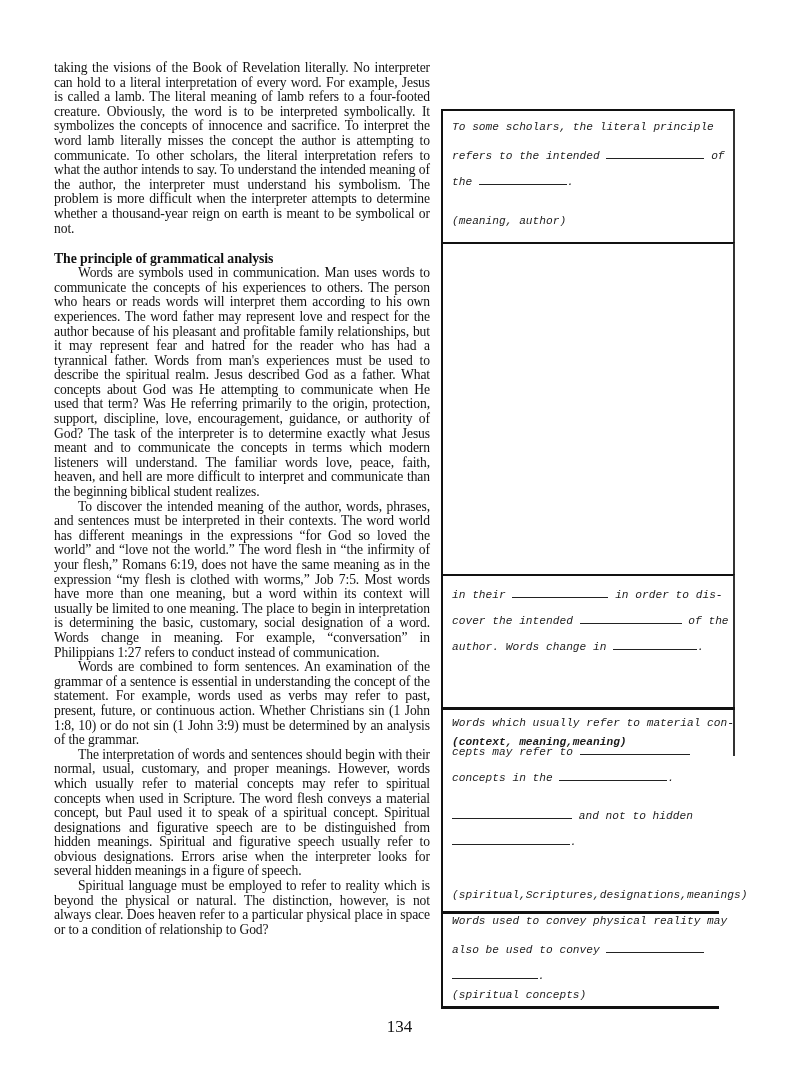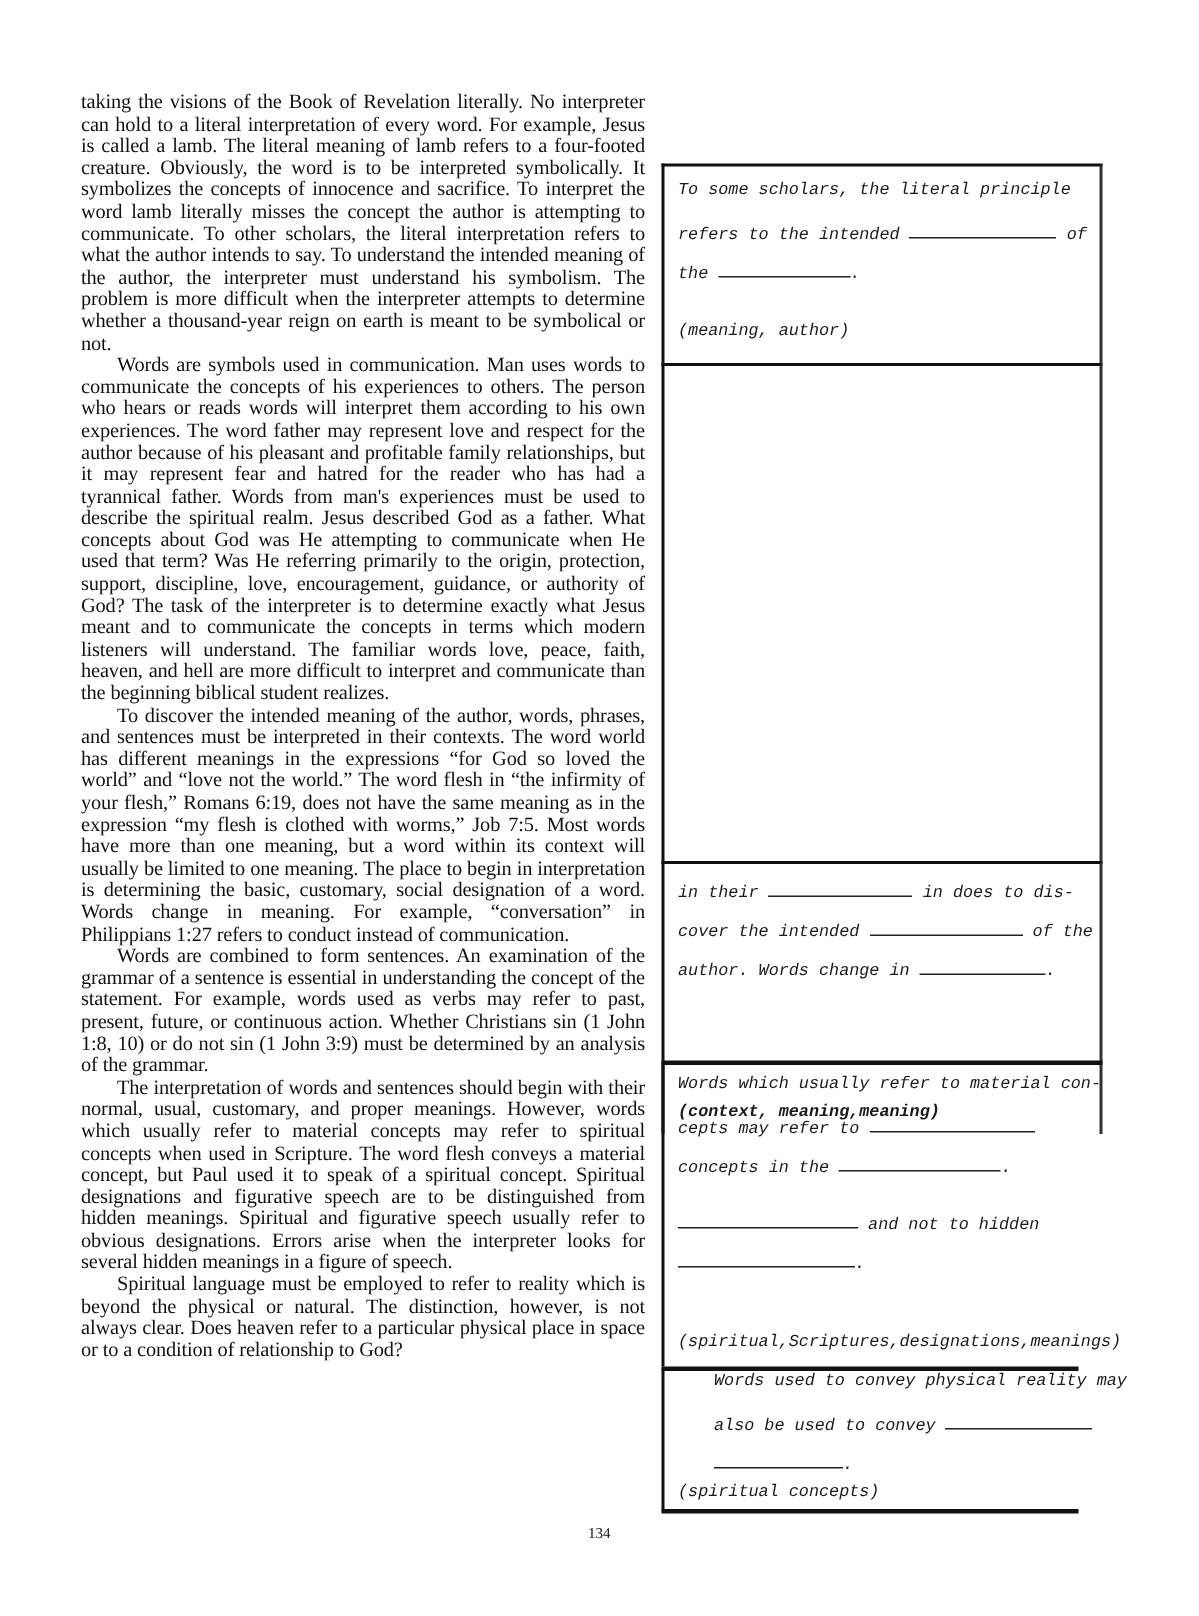--- a/index.html
+++ b/index.html
@@ -31,30 +31,31 @@
   }
   .frame.rb { border-right: 2px solid #333; margin-top: 48px; }
   .frame .q { position: absolute; left: 9px; top: 10px; right: 6px; }
   .frame .line { height: 26px; white-space: nowrap; }
   .blank { display: inline-block; border-bottom: 1px solid #222; height: 11px; vertical-align: baseline; }
   .frame .ans { position: absolute; left: 9px; white-space: nowrap; }
   .bottom-rule { position: absolute; left: 0; height: 0; border-top: 3px solid #111; }
 
   .page-number {
     position: absolute; left: 0; width: 799px; top: 1002px; text-align: center;
-    font-family: "Liberation Serif", "DejaVu Serif", serif; font-size: 10px;
+    font-family: "Liberation Serif", "DejaVu Serif", serif; font-size: 17px;
   }
 </style>
 </head>
 <body>
 
 <div class="page">
 
   <div class="col-left">
     <p class="noindent">taking the visions of the Book of Revelation literally. No interpreter can hold to a literal interpretation of every word. For example, Jesus is called a lamb. The literal meaning of lamb refers to a four-footed creature. Obviously, the word is to be interpreted symbolically. It symbolizes the concepts of innocence and sacrifice. To interpret the word lamb literally misses the concept the author is attempting to communicate. To other scholars, the literal interpretation refers to what the author intends to say. To understand the intended meaning of the author, the interpreter must understand his symbolism. The problem is more difficult when the interpreter attempts to determine whether a thousand-year reign on earth is meant to be symbolical or not.</p>
+    <h2>The principle of grammatical analysis</h2>
     <p>Words are symbols used in communication. Man uses words to communicate the concepts of his experiences to others. The person who hears or reads words will interpret them according to his own experiences. The word father may represent love and respect for the author because of his pleasant and profitable family relationships, but it may represent fear and hatred for the reader who has had a tyrannical father. Words from man's experiences must be used to describe the spiritual realm. Jesus described God as a father. What concepts about God was He attempting to communicate when He used that term? Was He referring primarily to the origin, protection, support, discipline, love, encouragement, guidance, or authority of God? The task of the interpreter is to determine exactly what Jesus meant and to communicate the concepts in terms which modern listeners will understand. The familiar words love, peace, faith, heaven, and hell are more difficult to interpret and communicate than the beginning biblical student realizes.</p>
     <p>To discover the intended meaning of the author, words, phrases, and sentences must be interpreted in their contexts. The word world has different meanings in the expressions “for God so loved the world” and “love not the world.” The word flesh in “the infirmity of your flesh,” Romans 6:19, does not have the same meaning as in the expression “my flesh is clothed with worms,” Job 7:5. Most words have more than one meaning, but a word within its context will usually be limited to one meaning. The place to begin in interpretation is determining the basic, customary, social designation of a word. Words change in meaning. For example, “conversation” in Philippians 1:27 refers to conduct instead of communication.</p>
     <p>Words are combined to form sentences. An examination of the grammar of a sentence is essential in understanding the concept of the statement. For example, words used as verbs may refer to past, present, future, or continuous action. Whether Christians sin (1 John 1:8, 10) or do not sin (1 John 3:9) must be determined by an analysis of the grammar.</p>
     <p>The interpretation of words and sentences should begin with their normal, usual, customary, and proper meanings. However, words which usually refer to material concepts may refer to spiritual concepts when used in Scripture. The word flesh conveys a material concept, but Paul used it to speak of a spiritual concept. Spiritual designations and figurative speech are to be distinguished from hidden meanings. Spiritual and figurative speech usually refer to obvious designations. Errors arise when the interpreter looks for several hidden meanings in a figure of speech.</p>
     <p>Spiritual language must be employed to refer to reality which is beyond the physical or natural. The distinction, however, is not always clear. Does heaven refer to a particular physical place in space or to a condition of relationship to God?</p>
   </div>
 
   <div class="col-right">
 
     <div class="frame rb" style="top:0; height:133px;">
@@ -63,42 +64,42 @@
         <div class="line"><span>refers to the intended</span> <span class="blank" style="width:98px"></span> <span>of</span></div>
         <div class="line"><span>the</span> <span class="blank" style="width:88px"></span><span>.</span></div>
       </div>
       <div class="ans" style="top:104px;">(meaning, author)</div>
     </div>
 
     <div class="frame rb" style="top:133px; height:332px;"></div>
 
     <div class="frame rb" style="top:465px; height:182px;">
       <div class="q">
-        <div class="line"><span>in their</span> <span class="blank" style="width:96px"></span> <span>in does to dis-</span></div>
+        <div class="line"><span>in their</span> <span class="blank" style="width:96px"></span> <span>in order to dis-</span></div>
         <div class="line"><span>cover the intended</span> <span class="blank" style="width:102px"></span> <span>of the</span></div>
         <div class="line"><span>author. Words change in</span> <span class="blank" style="width:84px"></span><span>.</span></div>
       </div>
       <div class="ans" style="top:160px;font-weight:bold;">(context, meaning,meaning)</div>
     </div>
     <div class="bottom-rule" style="top:646px; width:294px;"></div>
 
     <div class="frame" style="top:648px; height:202px; border-top:none;">
       <div class="q" style="top:8px;">
         <div class="line"><span>Words which usually refer to material con-</span></div>
         <div class="line"><span>cepts may refer to</span> <span class="blank" style="width:110px"></span></div>
         <div class="line" style="height:38px;"><span>concepts in the</span> <span class="blank" style="width:108px"></span><span>.</span></div>
         <div class="line"><span class="blank" style="width:120px"></span> <span>and not to hidden</span></div>
         <div class="line"><span class="blank" style="width:118px"></span><span>.</span></div>
       </div>
       <div class="ans" style="top:180px;">(spiritual,Scriptures,designations,meanings)</div>
     </div>
     <div class="bottom-rule" style="top:850px; width:278px;"></div>
 
     <div class="frame" style="top:852px; height:94px; border-top:none;">
-      <div class="q" style="top:2px;margin-left:24px;">
+      <div class="q" style="top:2px;">
         <div class="line"><span>Words used to convey physical reality may</span></div>
         <div class="line"><span>also be used to convey</span> <span class="blank" style="width:98px"></span></div>
         <div class="line"><span class="blank" style="width:86px"></span><span>.</span></div>
       </div>
       <div class="ans" style="top:76px;">(spiritual concepts)</div>
     </div>
     <div class="bottom-rule" style="top:945px; width:278px;"></div>
   </div>
 
   <div class="page-number">134</div>

